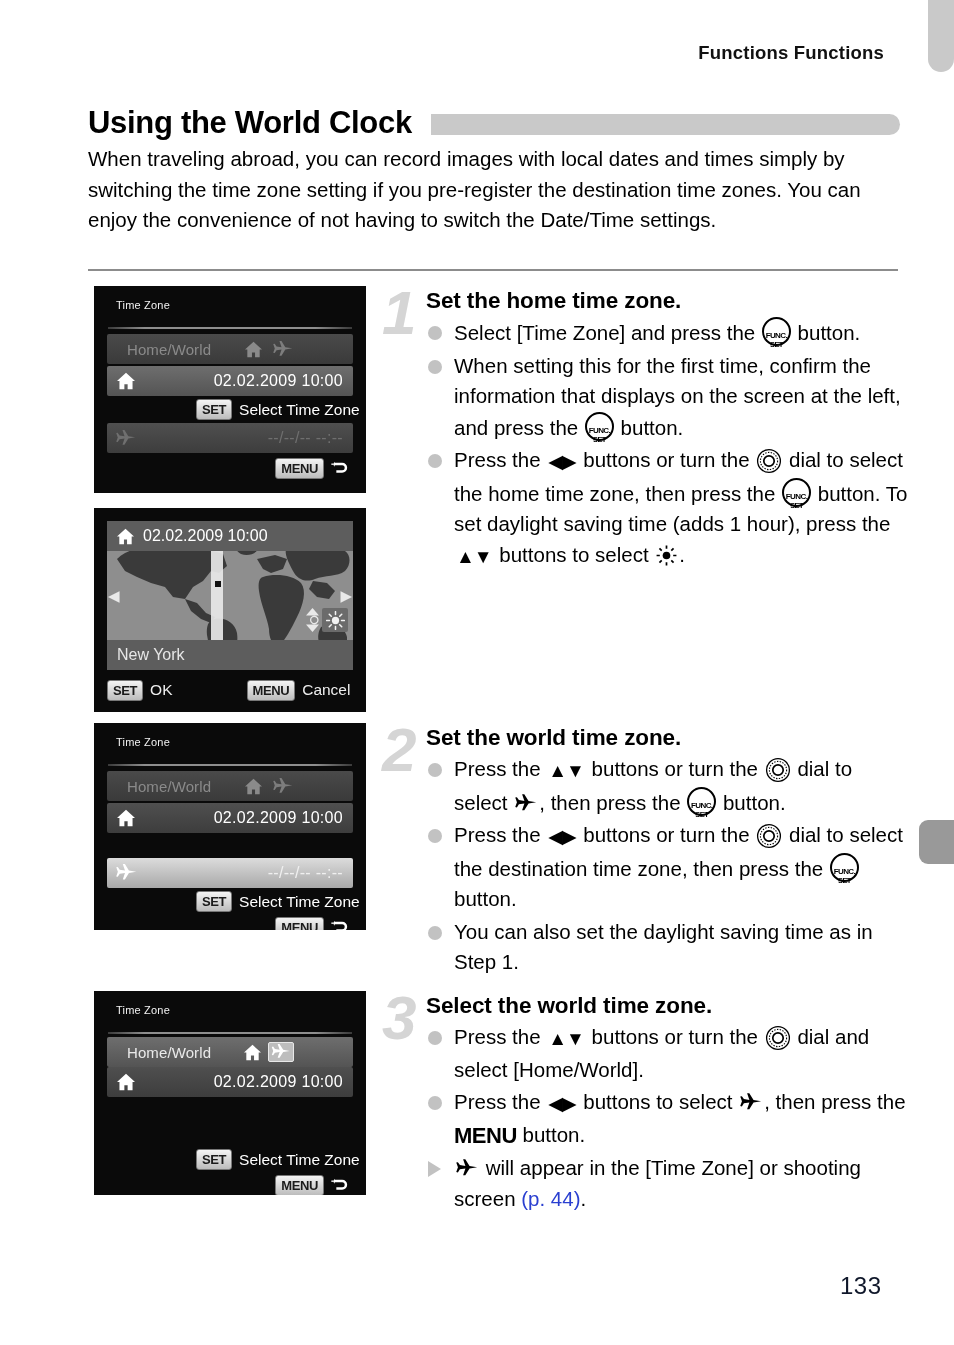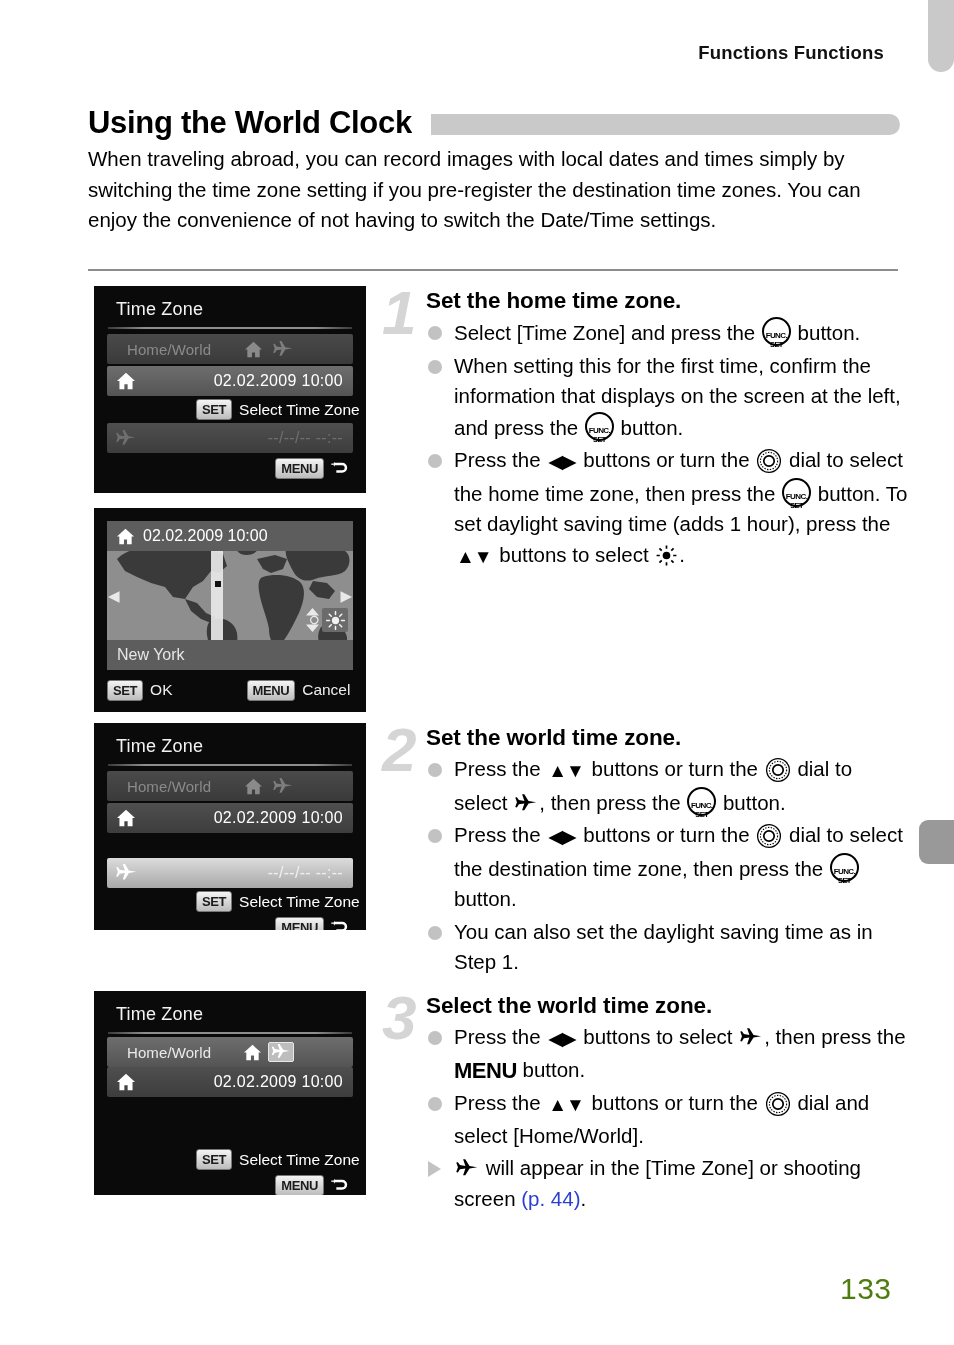--- a/index.html
+++ b/index.html
@@ -93,42 +93,42 @@
     height: 44px;
     background: #999999;
     border-radius: 9px 0 0 9px;
   }
 
   
   .page-number {
     position: absolute;
     left: 840px;
     top: 1272px;
-    font-size: 30px;
-    color: #4d7c0f;
+    font-size: 24px;
+    color: #0f172a;
     letter-spacing: 0.5px;
   }
 
   
   .cam {
     position: absolute;
     background: #0a0a0a;
     overflow: hidden;
     font-family: "Liberation Sans", sans-serif;
   }
   .cam-inner {
     position: absolute;
     inset: 0;
   }
 
   .cam-title {
     position: absolute;
     left: 22px;
     top: 13px;
-    font-size: 18px;
+    font-size: 11px;
     color: #f2f2f2;
     letter-spacing: 0.2px;
   }
   .cam-title-rule {
     position: absolute;
     left: 14px;
     right: 14px;
     top: 41px;
     height: 2px;
     background: linear-gradient(to right, #3a3a3a, #8e8e8e 15%, #8e8e8e 85%, #3a3a3a);
@@ -676,33 +676,33 @@
     </li>
   </ul>
 </div>
 
 <div class="step" style="top:993px;">
   <div class="step-num">3</div>
   <h2 class="step-head">Select the world time zone.</h2>
   <ul class="bullets">
     <li>
       <span class="dot"></span>
-      <span><span>Press the </span><span class="g-lr">◀▶</span><span> buttons to select </span><span class="g g-plane"><svg width="22" height="19" viewBox="0 0 26 22">
-              <path fill="#000" d="M25 9.5 16 8 11 0H8.4l2.7 8L4.6 7 2.2 3.6.3 4l2 5.6-2 5.6 1.9.4L4.6 12l6.5-1-2.7 8H11l5-8 9-1.5z"></path>
-            </svg></span><span>, then press the </span><span class="g-menu">MENU</span><span> button.</span></span>
-    </li>
-    <li>
-      <span class="dot"></span>
       <span><span>Press the </span><span class="g-ud">▲▼</span><span> buttons or turn the </span><span class="g g-dial"><svg width="26" height="26" viewBox="0 0 26 26">
               <circle cx="13" cy="13" r="11.4" fill="none" stroke="#000" stroke-width="1.3"></circle>
               <circle cx="13" cy="13" r="8.6" fill="none" stroke="#000" stroke-width="1.1" stroke-dasharray="1.4 1.4"></circle>
               <circle cx="13" cy="13" r="5.2" fill="none" stroke="#000" stroke-width="1.7"></circle>
             </svg></span><span> dial and select [Home/World].</span></span>
     </li>
     <li>
+      <span class="dot"></span>
+      <span><span>Press the </span><span class="g-lr">◀▶</span><span> buttons to select </span><span class="g g-plane"><svg width="22" height="19" viewBox="0 0 26 22">
+              <path fill="#000" d="M25 9.5 16 8 11 0H8.4l2.7 8L4.6 7 2.2 3.6.3 4l2 5.6-2 5.6 1.9.4L4.6 12l6.5-1-2.7 8H11l5-8 9-1.5z"></path>
+            </svg></span><span>, then press the </span><span class="g-menu">MENU</span><span> button.</span></span>
+    </li>
+    <li>
       <span class="tri"></span>
       <span><span class="g g-plane"><svg width="22" height="19" viewBox="0 0 26 22">
               <path fill="#000" d="M25 9.5 16 8 11 0H8.4l2.7 8L4.6 7 2.2 3.6.3 4l2 5.6-2 5.6 1.9.4L4.6 12l6.5-1-2.7 8H11l5-8 9-1.5z"></path>
             </svg></span><span> will appear in the [Time Zone] or shooting screen </span><span class="pref">(p. 44)</span><span>.</span></span>
     </li>
   </ul>
 </div>
 
 <div class="page-number">133</div>
 

